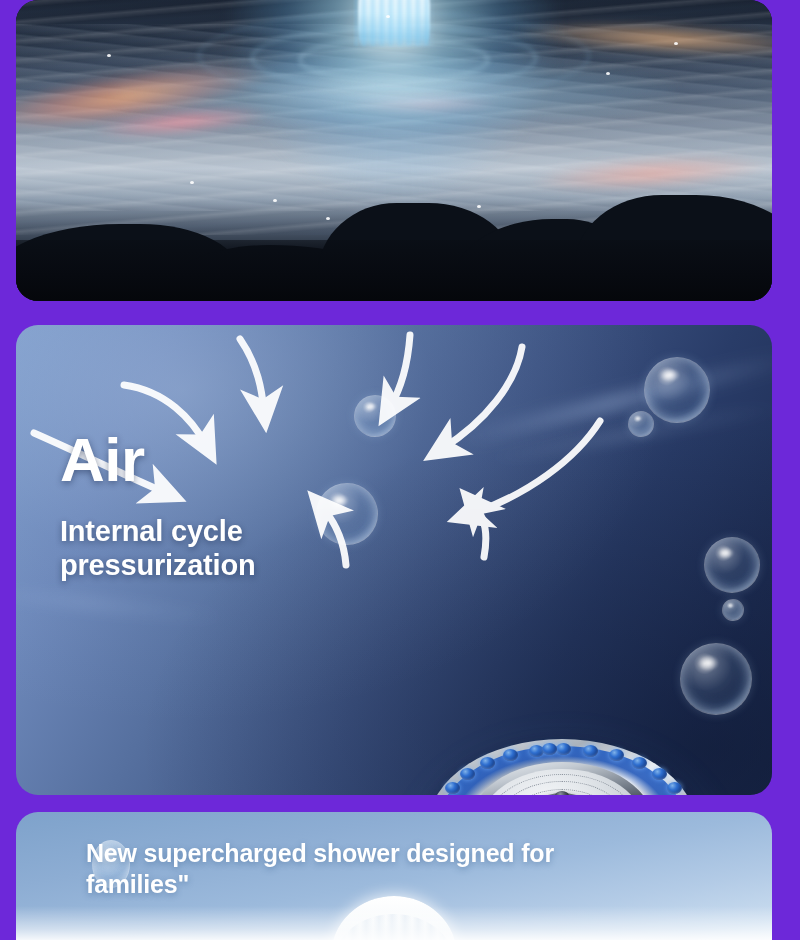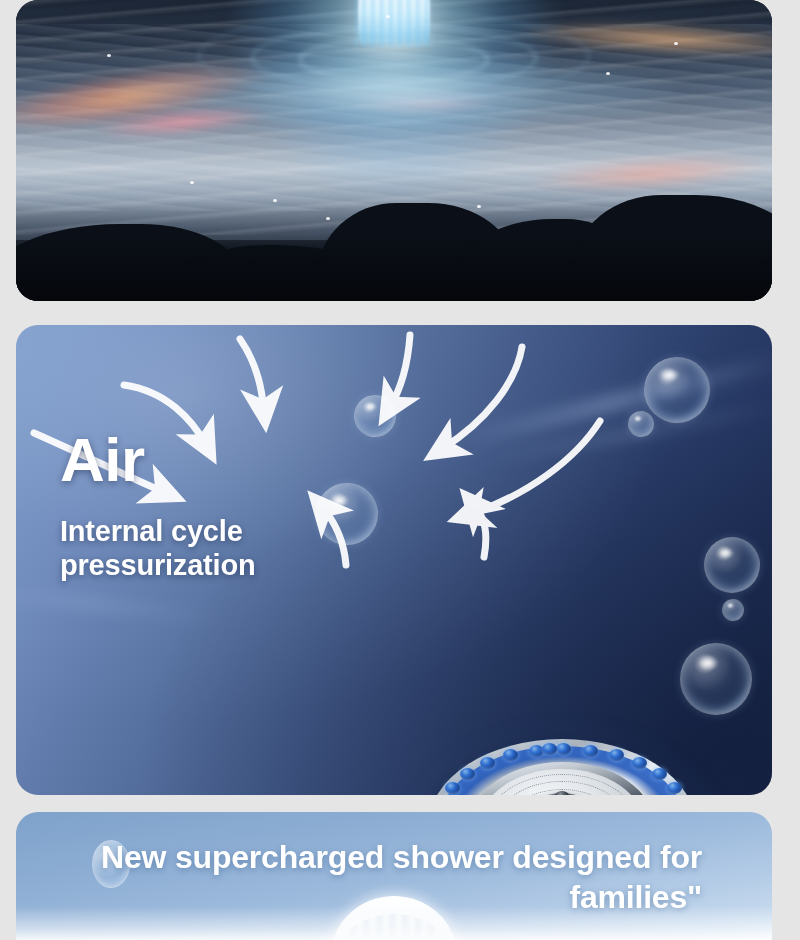--- a/index.html
+++ b/index.html
@@ -10,21 +10,21 @@
     height: 940px;
     overflow: hidden;
     background: #ffffff;
     font-family: "Liberation Sans", "DejaVu Sans", sans-serif;
   }
 
   #page {
     position: relative;
     width: 800px;
     height: 940px;
-    background: #e5e5e5;
+    background: #6d28d9;
     padding-left: 28px;
   }
 
   
   .panel-hero {
     position: absolute;
     left: 16px;
     top: 0px;
     width: 756px;
     height: 301px;
@@ -410,23 +410,23 @@
       #8dadd3 28%,
       #9cbadc 52%,
       #b3cbe6 74%,
       #c9dcef 92%,
       #dbe9f6 100%);
   }
   .banner-text {
     position: absolute;
     left: 0; right: 0;
     top: 26px;
-    text-align: right;
+    text-align: left;
     color: #ffffff;
-    font-size: 32px;
+    font-size: 25px;
     font-weight: 700;
     line-height: 1.24;
     letter-spacing: -0.2px;
     text-shadow: 0 2px 6px rgba(40,80,130,0.40);
     padding: 0 70px;
   }
   .banner-bubble {
     position: absolute;
     left: 76px; top: 28px;
     width: 38px; height: 48px;

